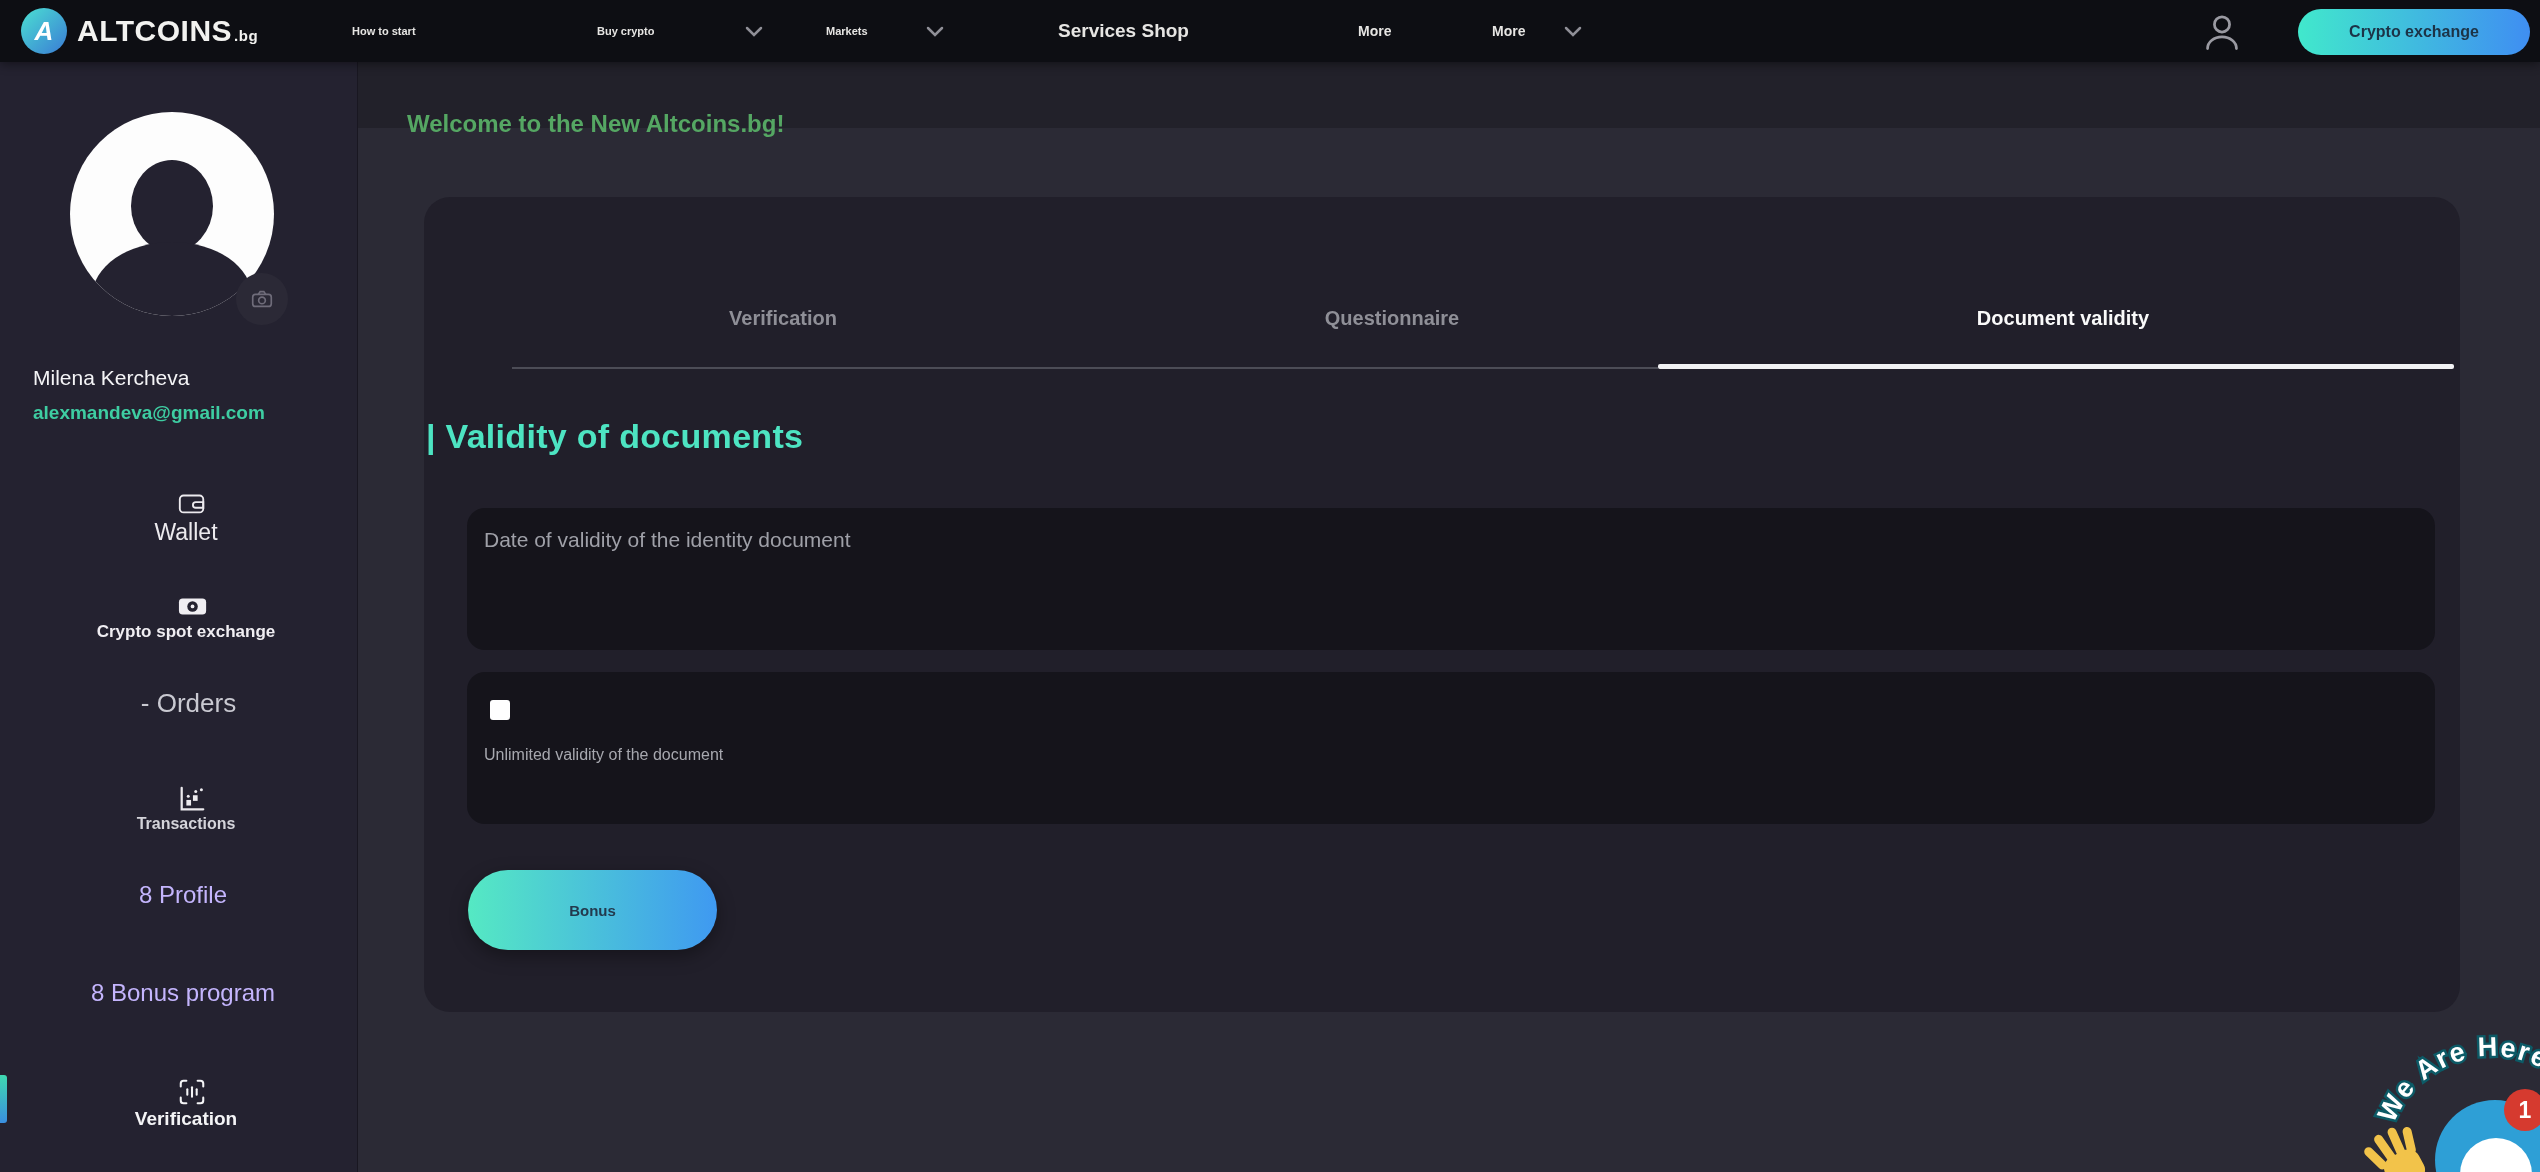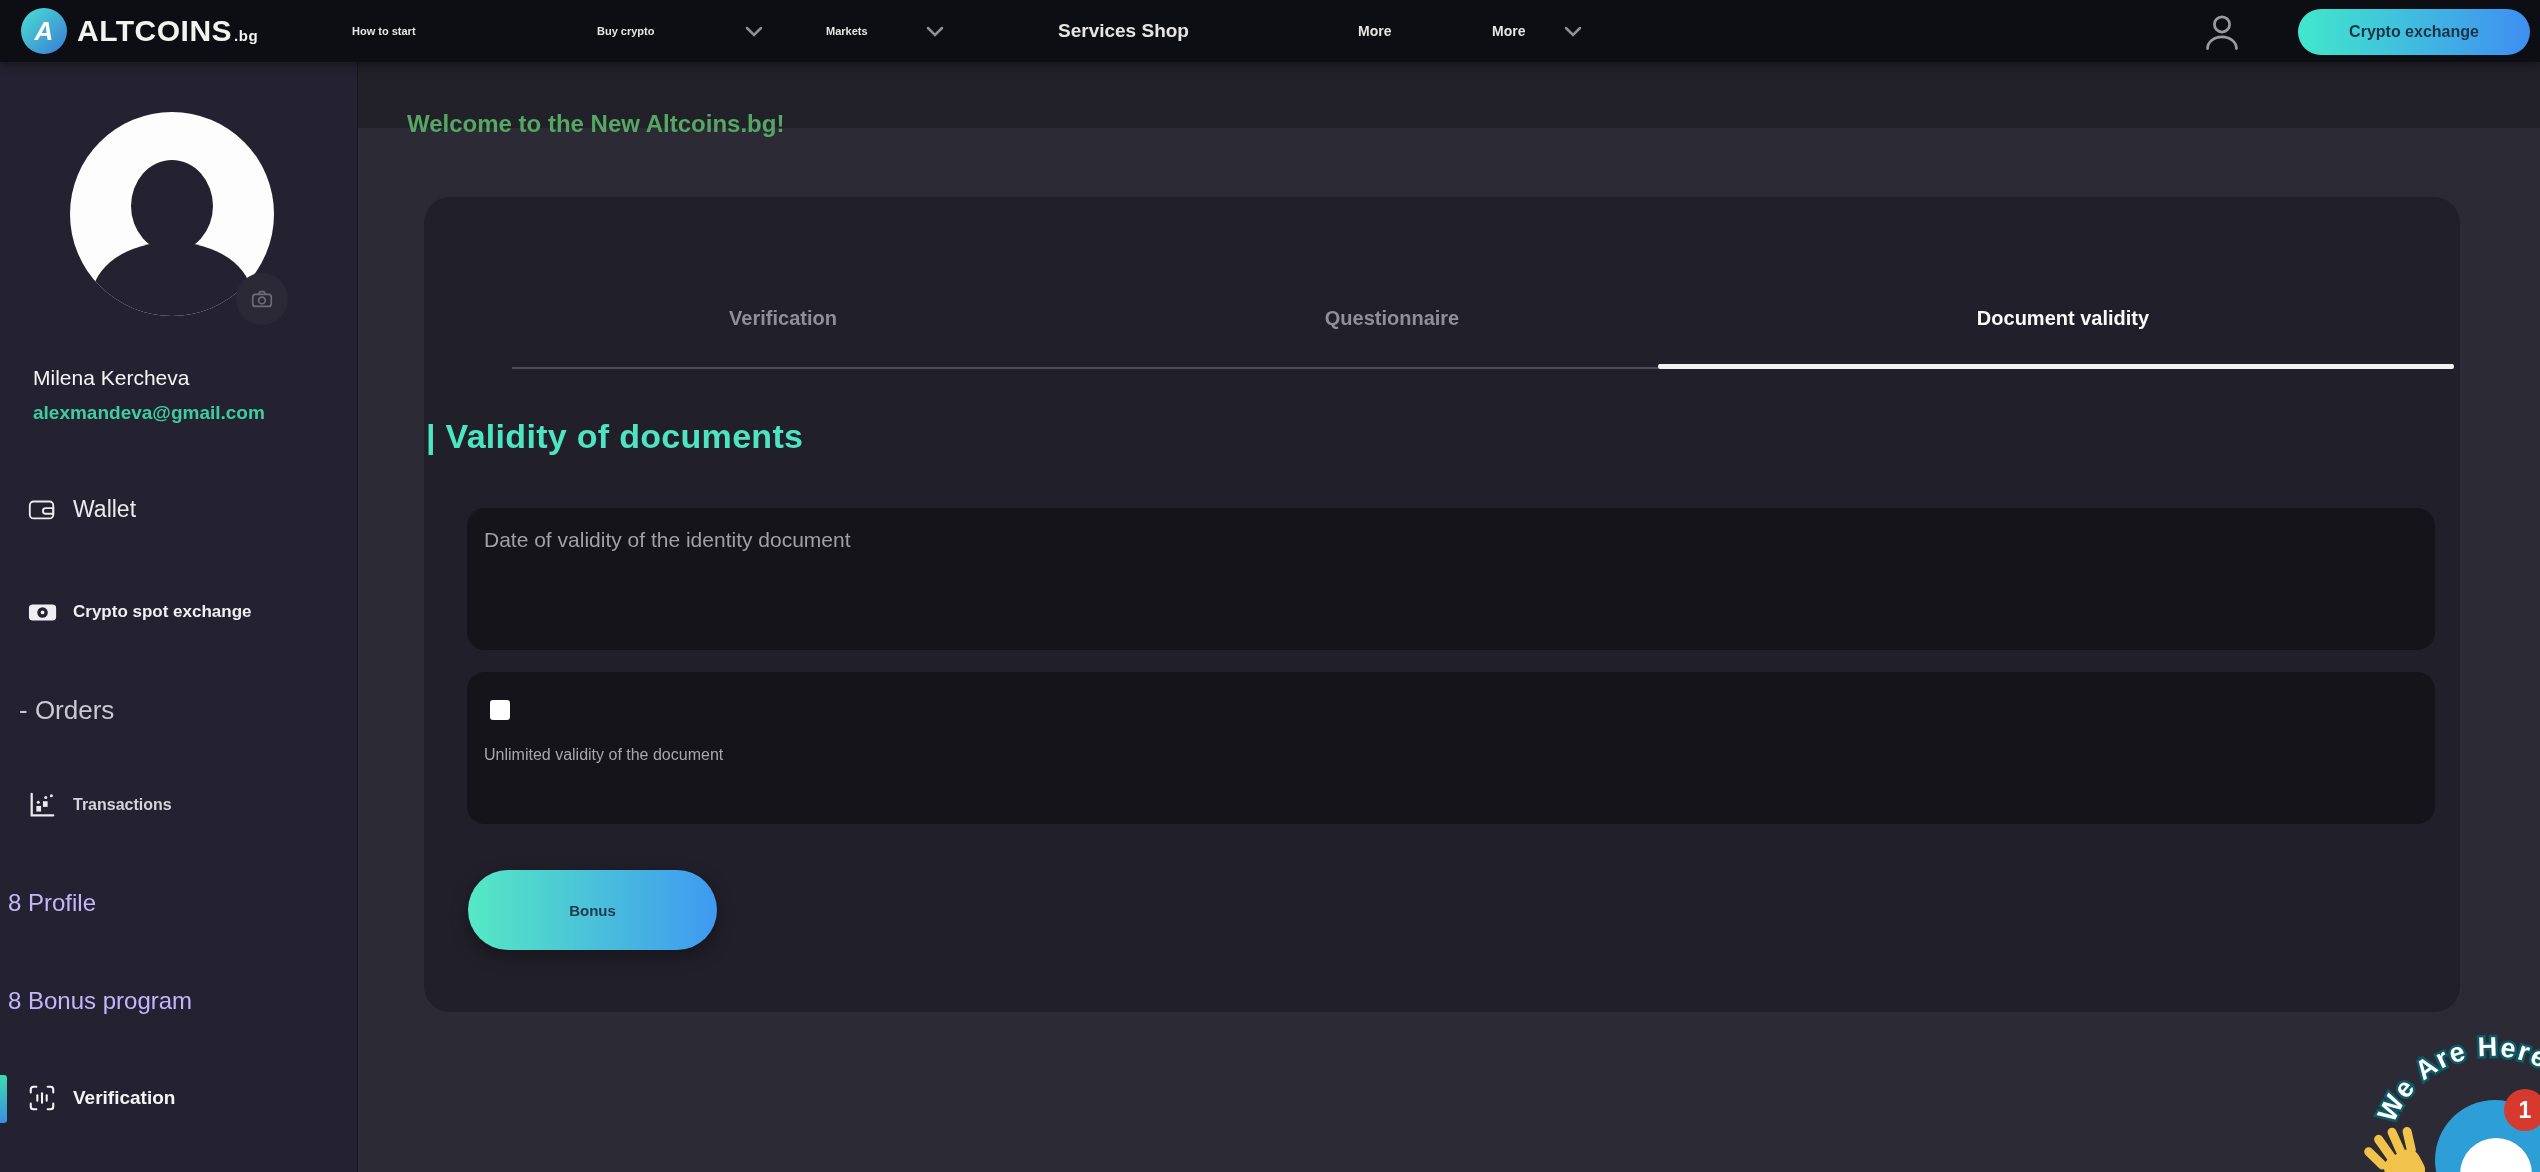--- a/index.html
+++ b/index.html
@@ -30,21 +30,21 @@
   .avatar-wrap { position:absolute; left:70px; top:50px; width:204px; height:204px; }
   .avatar { position:absolute; inset:0; border-radius:50%; background:#fdfdfd; overflow:hidden; }
   .avatar::before { content:""; position:absolute; left:61px; top:48px; width:82px; height:92px; border-radius:50%;
     background:#242230; }
   .avatar::after { content:""; position:absolute; left:22px; top:130px; width:160px; height:110px; border-radius:50%;
     background:#242230; }
   .camera-badge { position:absolute; left:166px; top:161px; width:52px; height:52px; border-radius:50%;
     background:#2b2936; display:flex; align-items:center; justify-content:center; cursor:pointer; }
   .user-name { position:absolute; left:33px; top:304px; color:#f4f4f6; font-weight:400; font-size:21px; }
   .user-email { position:absolute; left:33px; top:340px; color:#3ecda2; font-weight:700; font-size:19px; }
-  .side-item { position:absolute; left:0; width:358px; height:44px; display:flex; align-items:center; cursor:pointer; }
+  .side-item { position:absolute; left:0; width:358px; height:44px; display:flex; align-items:center; cursor:pointer;flex-direction:column; }
   .side-item .icn { width:32px; margin-left:27px; flex:0 0 32px; display:flex; align-items:center; }
   .side-item .lbl { margin-left:14px; }
   .si-wallet .lbl { color:#eceaee; font-size:23px; font-weight:400; }
   .si-spot .lbl { color:#f0eef2; font-size:17px; font-weight:700; }
   .si-orders .lbl { color:#c9c9d1; font-size:26px; font-weight:400; margin-left:19px; }
   .si-trans .lbl { color:#d4d4da; font-size:16px; font-weight:700; }
   .si-profile .lbl, .si-bonus .lbl { color:#c4b5fd; font-size:24px; font-weight:400; margin-left:8px; }
   .si-verif .lbl { color:#f4f4f6; font-size:19px; font-weight:700; }
   .active-bar { position:absolute; left:0; top:1013px; width:7px; height:48px;
     background:linear-gradient(180deg,#3fd9b0,#3a8fe0); border-radius:0 3px 3px 0; }

